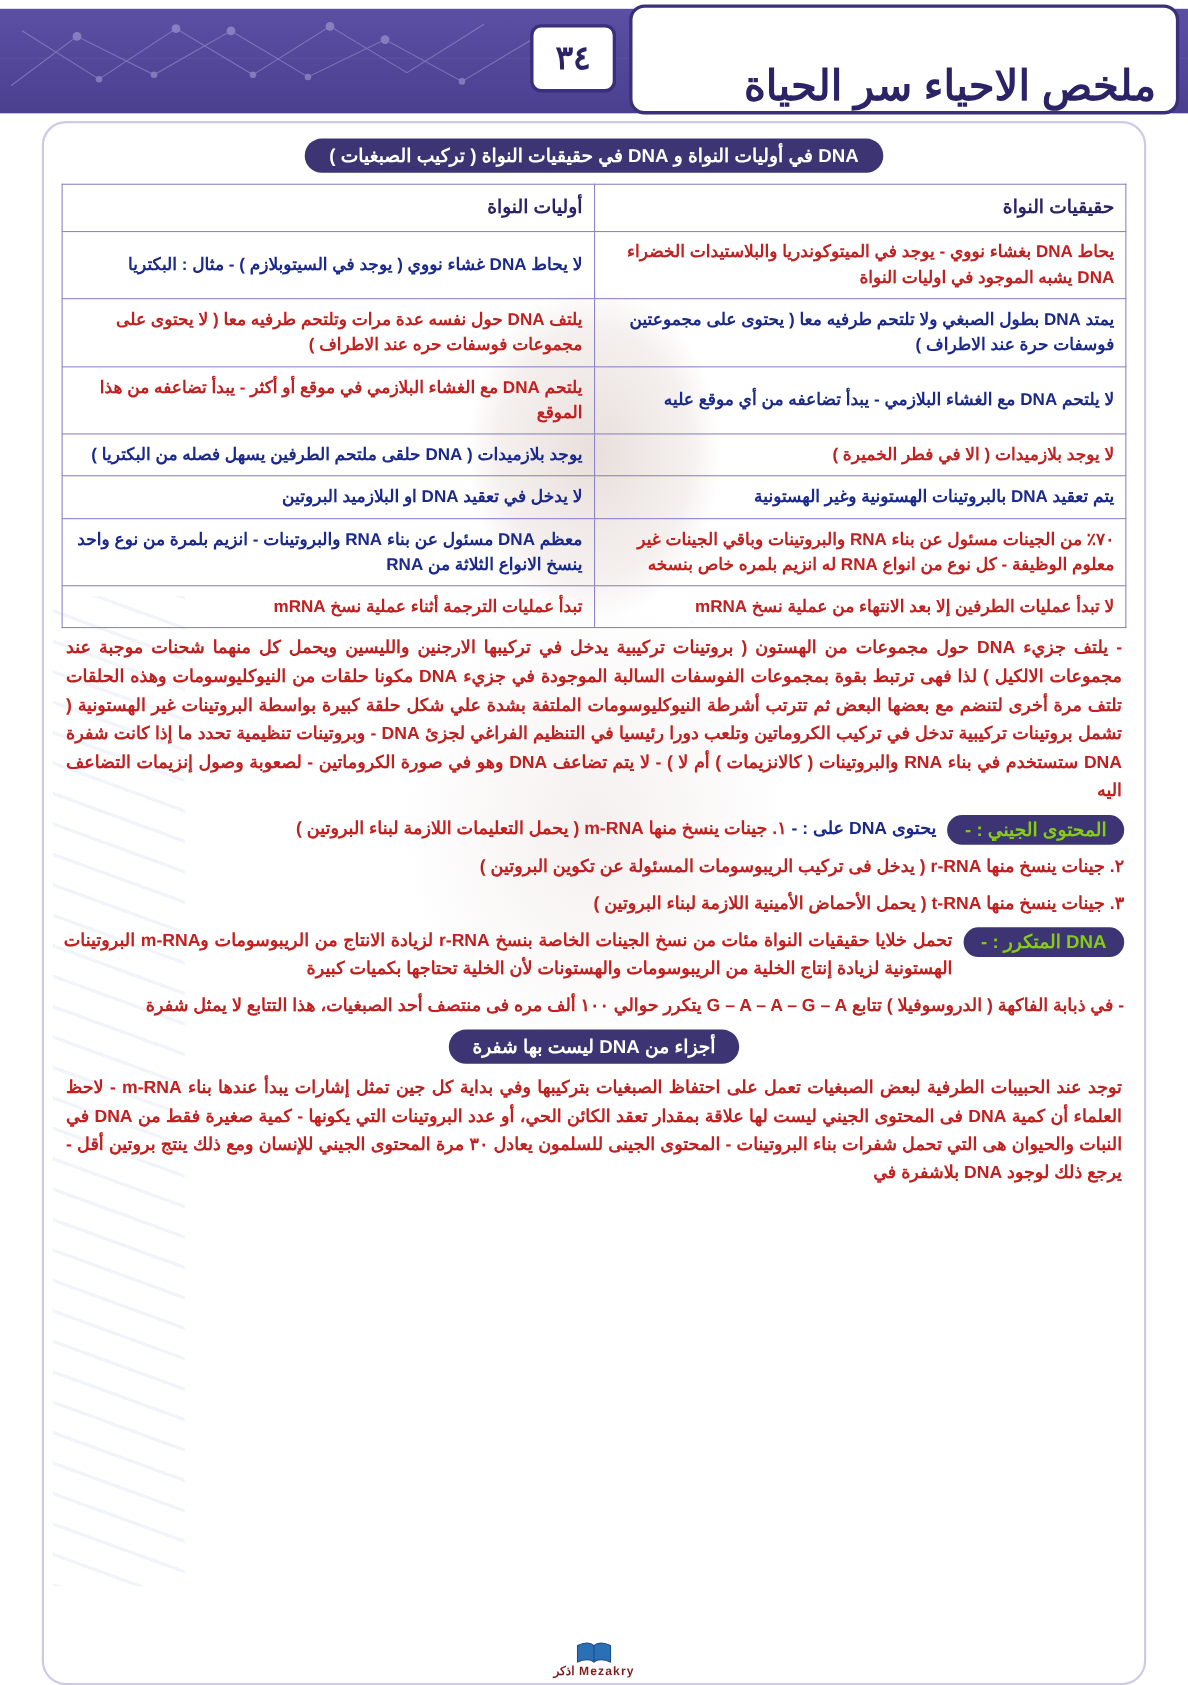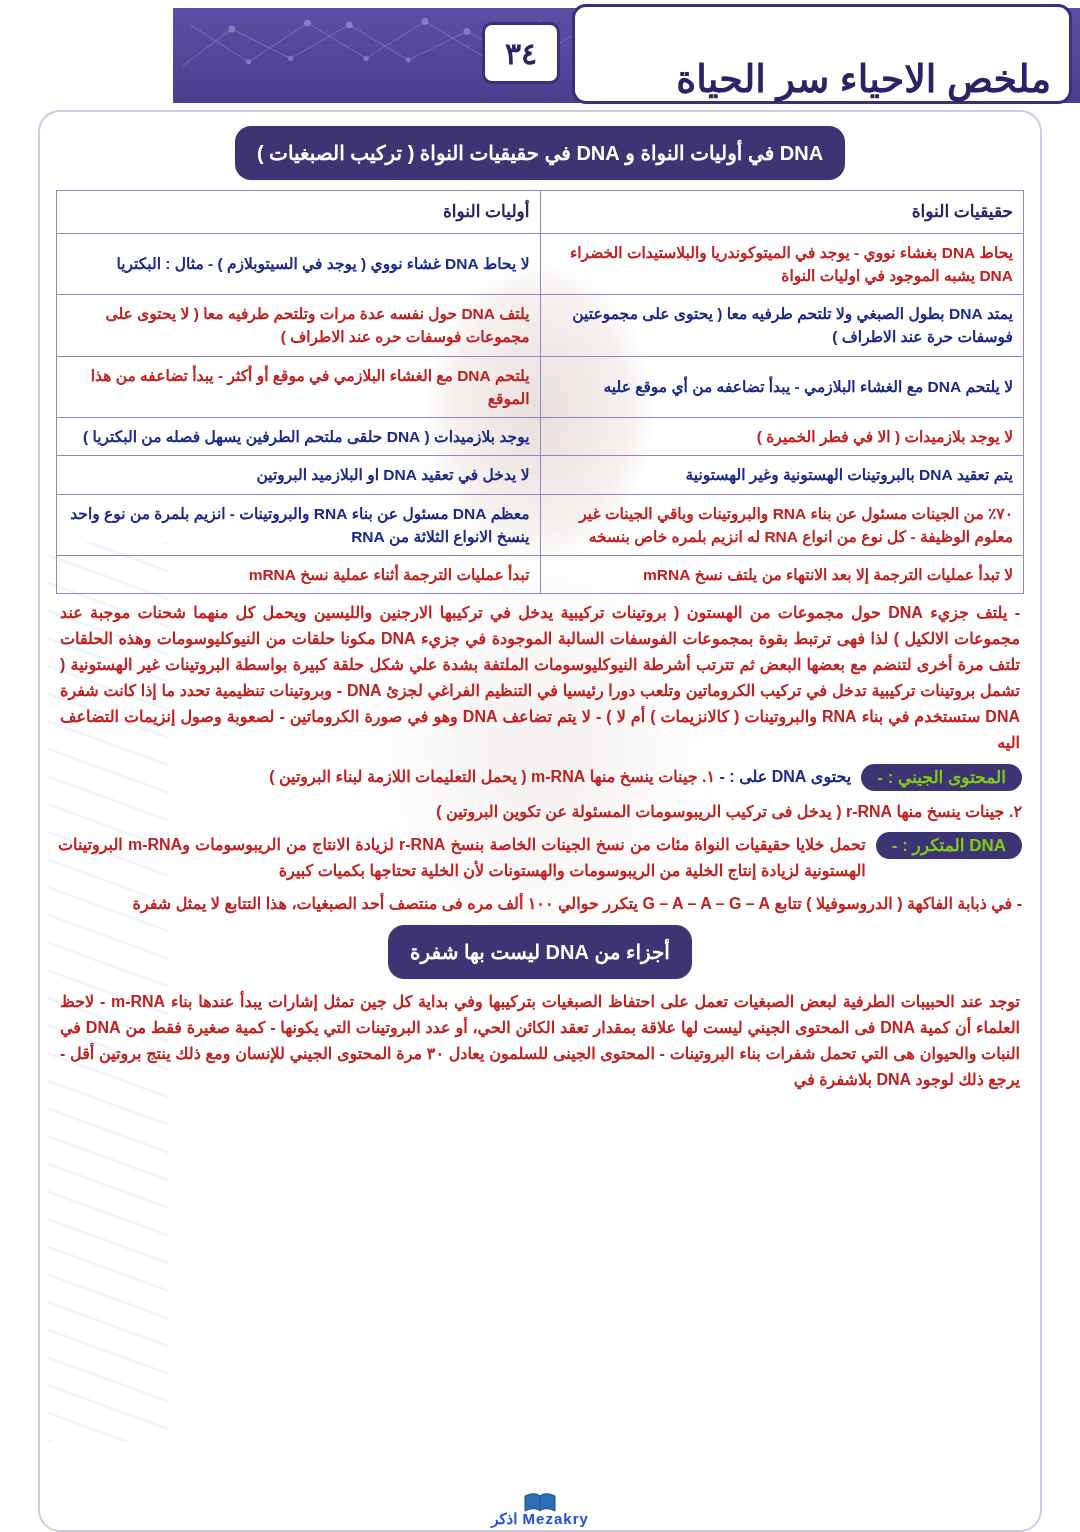--- a/index.html
+++ b/index.html
@@ -8,21 +8,21 @@
     width:1080px; height:1532px;
     background:#ffffff;
     font-family:"Liberation Sans", sans-serif;
     position:relative;
     overflow:hidden;
   }
 
   
   .header {
     position:relative;
-    width:907px; height:110px;text-decoration:underline;
+    width:1080px; height:110px;text-decoration:underline;
   }
   .header-band {
     position:absolute; top:8px; right:0; left:0; height:95px;
     background:linear-gradient(180deg,#5a4fa3 0%, #4a3f8f 100%);
     overflow:hidden;
   }
   .header-band .net {
     position:absolute; inset:0;
     opacity:.35;
   }
@@ -82,22 +82,22 @@
     z-index:0; pointer-events:none;
   }
   .content { position:relative; z-index:2; }
 
   
   .pill {
     display:inline-block;
     background:#3d3473;
     color:#ffffff;
     border-radius:16px;
-    padding:15px 22px;
-    font-size:20px;
+    padding:5px 22px;
+    font-size:17px;
     font-weight:bold;
     margin:0 auto;
   }
   .pill-center { text-align:center; margin-bottom:10px; }
   .pill-sm {
     display:inline-block;
     background:#3d3473; color:#84cc16;
     border-radius:14px; padding:3px 16px;
     font-size:17px; font-weight:bold;text-align:center;
   }
@@ -149,21 +149,21 @@
   .indent { }
 
   
   .footer {
     position:absolute; bottom:2px; left:0; right:0;
     text-align:center;
     z-index:5;
   }
   .footer-logo {
     display:inline-block;
-    color:#1d4ed8; font-size:15px; font-weight:bold;
+    color:#7f1d1d; font-size:11px; font-weight:bold;
     letter-spacing:1px;
   }
   .book-icon {
     display:block; margin:0 auto -4px auto;
     width:34px; height:22px;
   }
 </style>
 </head>
 <body>
 
@@ -236,38 +236,41 @@
           </tr>
           <tr>
             <td class="blue">يتم تعقيد DNA بالبروتينات الهستونية وغير الهستونية</td>
             <td class="blue">لا يدخل في تعقيد DNA او البلازميد البروتين</td>
           </tr>
           <tr>
             <td class="red">٧٠٪ من الجينات مسئول عن بناء RNA والبروتينات وباقي الجينات غير معلوم الوظيفة - كل نوع من انواع RNA له انزيم بلمره خاص بنسخه</td>
             <td class="blue">معظم DNA مسئول عن بناء RNA والبروتينات - انزيم بلمرة من نوع واحد ينسخ الانواع الثلاثة من RNA</td>
           </tr>
           <tr>
-            <td class="red">لا تبدأ عمليات الترجمة إلا بعد الانتهاء من يلتف نسخ mRNA</td>
+            <td class="red">لا تبدأ عمليات الطرفين إلا بعد الانتهاء من عملية نسخ mRNA</td>
             <td class="red">تبدأ عمليات الترجمة أثناء عملية نسخ mRNA</td>
           </tr>
         </tbody>
       </table>
 
       <div class="para">- يلتف جزيء DNA حول مجموعات من الهستون ( بروتينات تركيبية يدخل في تركيبها الارجنين والليسين ويحمل كل منهما شحنات موجبة عند مجموعات الالكيل ) لذا فهى ترتبط بقوة بمجموعات الفوسفات السالبة الموجودة في جزيء DNA مكونا حلقات من النيوكليوسومات وهذه الحلقات تلتف مرة أخرى لتنضم مع بعضها البعض ثم تترتب أشرطة النيوكليوسومات الملتفة بشدة علي شكل حلقة كبيرة بواسطة البروتينات غير الهستونية ( تشمل بروتينات تركيبية تدخل في تركيب الكروماتين وتلعب دورا رئيسيا في التنظيم الفراغي لجزئ DNA - وبروتينات تنظيمية تحدد ما إذا كانت شفرة DNA ستستخدم في بناء RNA والبروتينات ( كالانزيمات ) أم لا ) - لا يتم تضاعف DNA وهو في صورة الكروماتين - لصعوبة وصول إنزيمات التضاعف اليه</div>
 
       <div class="rowline">
         <span class="pill-sm">المحتوى الجيني : -</span>
         <div class="body">
           <span class="bl">يحتوى DNA على : -</span>
           <span>١. جينات ينسخ منها m-RNA ( يحمل التعليمات اللازمة لبناء البروتين )</span>
         </div>
       </div>
       <div class="rowline indent">
         <div class="body">٢. جينات ينسخ منها r-RNA ( يدخل فى تركيب الريبوسومات المسئولة عن تكوين البروتين )</div>
       </div>
+      <div class="rowline indent">
+        <div class="body">٣. جينات ينسخ منها t-RNA ( يحمل الأحماض الأمينية اللازمة لبناء البروتين )</div>
+      </div>
 
       <div class="rowline">
         <span class="pill-sm">DNA المتكرر : -</span>
         <div class="body">تحمل خلايا حقيقيات النواة مئات من نسخ الجينات الخاصة بنسخ r-RNA لزيادة الانتاج من الريبوسومات وm-RNA البروتينات الهستونية لزيادة إنتاج الخلية من الريبوسومات والهستونات لأن الخلية تحتاجها بكميات كبيرة</div>
       </div>
       <div class="rowline indent">
         <div class="body">- في ذبابة الفاكهة ( الدروسوفيلا ) تتابع G – A – A – G – A يتكرر حوالي ١٠٠ ألف مره فى منتصف أحد الصبغيات، هذا التتابع لا يمثل شفرة</div>
       </div>
 
       <div class="pill-center" style="margin-top:8px;">

